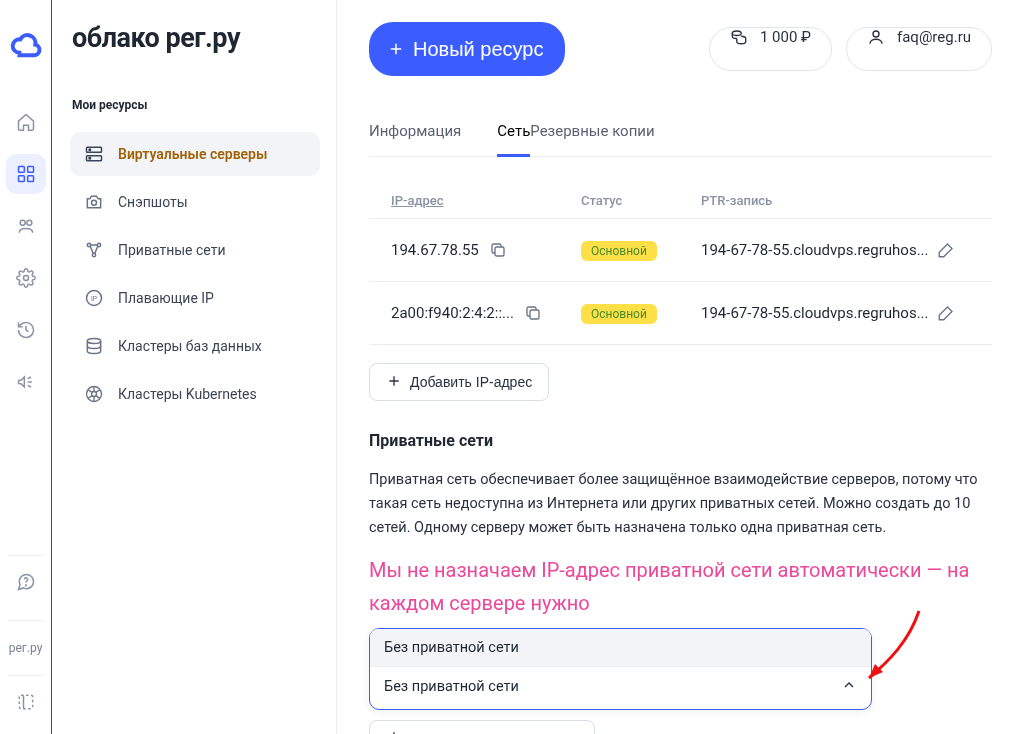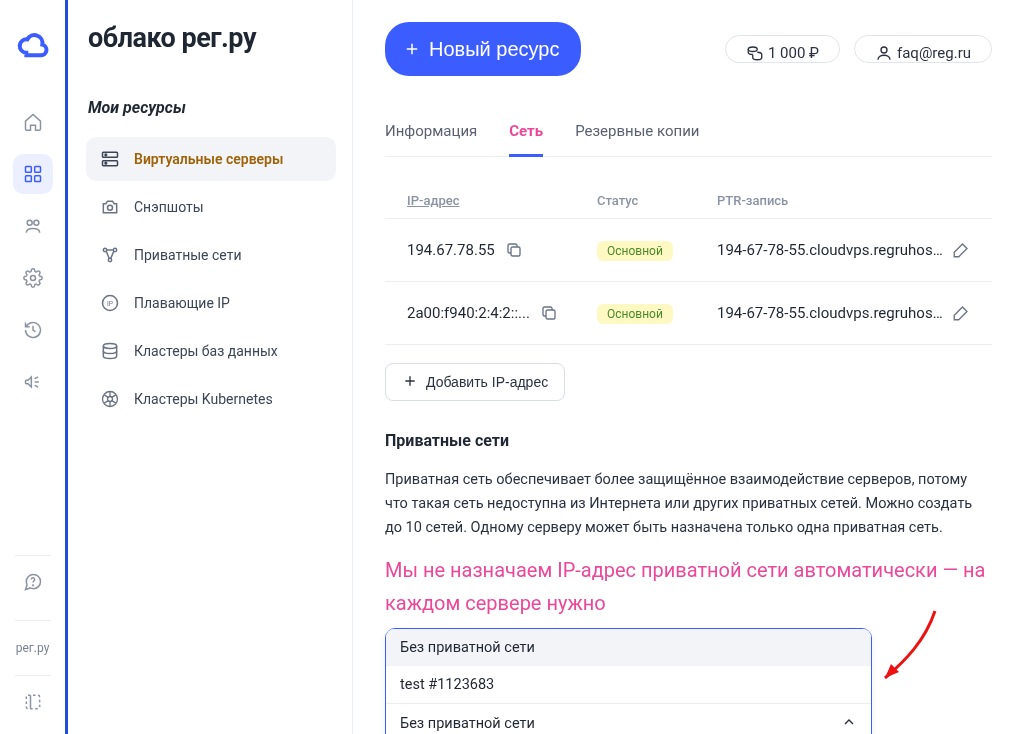--- a/index.html
+++ b/index.html
@@ -1,51 +1,51 @@
 <!DOCTYPE html>
 <html><head>
 <meta charset="utf-8">
 <style>
   * { box-sizing: border-box; margin: 0; padding: 0; }
   body { font-family: -apple-system, BlinkMacSystemFont, "Segoe UI", Roboto, Arial, sans-serif; width: 1020px; height: 734px; overflow: hidden; background: #fff; color: #1f2733; font-size: 14px; }
   .root { display: flex; height: 100%; }
   
-  .rail { width: 68px; border-right: 3px solid #1d4ed8; display: flex; flex-direction: column; align-items: center; padding-top: 30px; }
+  .rail { width: 52px; border-right: 1px solid #1d4ed8; display: flex; flex-direction: column; align-items: center; padding-top: 30px; }
   .rail .logo { width: 32px; height: 32px; margin-bottom: 40px; color: #3b5cff; }
   .rail .rail-icon { width: 40px; height: 40px; display: flex; align-items: center; justify-content: center; border-radius: 10px; color: #8a93a3; margin-bottom: 12px; cursor: pointer; }
   .rail .rail-icon.active { background: #ecefff; color: #3b5cff; }
   .rail .spacer { flex: 1; }
   .rail .brand { font-size: 12px; color: #7a8294; margin: 14px 0; }
   .rail .sep { width: 36px; height: 1px; background: #ebedf2; margin: 6px 0; }
   
   .sidebar { width: 285px; border-right: 1px solid #ebedf2; padding: 22px 16px 12px 18px; }
   .logo-text { font-size: 27px; font-weight: 700; letter-spacing: -0.5px; margin-bottom: 44px; padding-left: 2px;}
-  .sidebar h3 { font-size: 16px; font-weight: 700; margin: 0 0 20px 2px; font-style: italic;}
+  .sidebar h3 { font-size: 12px; font-weight: 700; margin: 0 0 20px 2px;}
   .side-item { display: flex; align-items: center; gap: 14px; padding: 12px 14px; border-radius: 10px; color: #3c4556; cursor: pointer; margin-bottom: 4px; }
   .side-item.active { background: #f3f4f8; font-weight: 600; color: #a16207; }
   .side-item .ic { width: 20px; height: 20px; color: #6a7386; display:flex; align-items:center; justify-content:center;}
   .side-item.active .ic { color: #3c4556; }
   
   .main { flex: 1; padding: 22px 28px 0 32px; overflow: hidden; position:relative; }
   .topbar { display: flex; align-items: center; gap: 14px; margin-bottom: 46px; }
   .btn-primary { background: #3b5cff; color: #fff; border: none; border-radius: 24px; height: 54px; padding: 0 22px 0 18px; font-size: 20px; font-weight: 500; display: inline-flex; align-items: center; gap: 8px; cursor: pointer; }
-  .pill { border: 1px solid #e1e4ec; background:#fff; border-radius: 24px; height: 28px; padding: 0 20px; display: inline-flex; align-items: flex-end; gap: 4px; color: #2a3140; font-size: 15px; cursor:pointer;}
+  .pill { border: 1px solid #e1e4ec; background:#fff; border-radius: 24px; height: 44px; padding: 0 20px; display: inline-flex; align-items: flex-start; gap: 12px; color: #2a3140; font-size: 15px; cursor:pointer;}
   .pill .ic, .btn-primary .ic { width:18px; height:18px; display:flex;}
   .topbar .grow { flex: 1; }
-  .tabs { display: flex; gap: 32px; border-bottom: 1px solid #ebedf2; margin-bottom: 26px;}
+  .tabs { display: flex; border-bottom: 1px solid #ebedf2; margin-bottom: 26px;}
   .tab { padding: 0 0 14px; color: #5a6272; cursor: pointer; font-size: 15px;}
-  .tab.active { color: #ec4899; border-bottom: 3px solid #3b5cff; margin-bottom: -1px; font-weight:700;}
+  .tab.active { color: #000000; border-bottom: 3px solid #3b5cff; margin-bottom: -1px; font-weight:400;margin-left:36px;}
   .thead { display:flex; padding: 10px 22px; border-bottom: 1px solid #ebedf2; color:#8a93a3; font-size:13px; font-weight: 500;}
   .col-ip { width: 190px; text-decoration: underline; }
   .col-status { width: 120px; }
   .col-ptr { flex:1; }
   .row { display:flex; align-items:center; padding: 22px 22px; border-bottom: 1px solid #ebedf2; font-size:15px;}
   .row .ip { width: 190px; display:flex; align-items:center; gap:10px;}
   .row .status { width: 120px; }
-  .badge { background: #fef9c3; color: #4b8a2a; font-size: 12px; padding: 3px 10px; border-radius: 6px;}
+  .badge { background: #fde047; color: #4b8a2a; font-size: 12px; padding: 3px 10px; border-radius: 6px;}
   .row .ptr { flex:1; display:flex; align-items:center; gap:8px; overflow:hidden;}
   .row .ptr span { white-space: nowrap; overflow: hidden; text-overflow: ellipsis; max-width: 230px; }
   .copy-ic, .edit-ic { width:18px; height:18px; color:#6a7386; cursor:pointer; flex-shrink:0;}
   .btn-outline { display:inline-flex; align-items:center; gap:8px; border:1px solid #d9dde6; background:#fff; border-radius:8px; height:38px; padding:0 16px; font-size:14px; color:#2a3140; cursor:pointer; }
   .section-title { font-size:16px; font-weight:700; margin: 30px 0 18px;}
   .desc { font-size:14.5px; line-height: 1.65; color:#2a3140; margin-bottom: 14px;}
   .desc2 { font-size:20px; line-height: 1.65; color:#ec4899; }
   
   .dd-wrap { position:relative; margin-top:-4px; }
   .dd-panel { position:absolute; left:0; right:120px; top:12px; border:1.5px solid #3b5cff; border-radius:10px; background:#fff; box-shadow: 0 2px 8px rgba(0,0,0,.06); z-index:5;}
@@ -277,21 +277,20 @@
       </button>
     </div>
 
     <div class="section-title">Приватные сети</div>
     <div class="desc">Приватная сеть обеспечивает более защищённое взаимодействие серверов, потому что такая сеть недоступна из Интернета или других приватных сетей. Можно создать до 10 сетей. Одному серверу может быть назначена только одна приватная сеть.</div>
     <div class="desc2">Мы не назначаем IP-адрес приватной сети автоматически — на каждом сервере нужно</div>
 
     <div class="dd-wrap">
       <div class="dd-panel">
         <div class="dd-opt sel">Без приватной сети</div>
-        <div class="dd-opt">test #1123683</div>
         <div class="dd-input">
           <span>Без приватной сети</span>
           <span><svg width="16" height="16" viewBox="0 0 24 24" fill="none" stroke="#2a3140" stroke-width="2">
                 <path d="M6 15l6-6 6 6"></path>
               </svg></span>
         </div>
       </div>
 
       <svg class="arrow" style="left:490px; top:-10px;" width="70" height="80" viewBox="0 0 70 80">
         <path d="M60 5 C 50 35, 30 55, 10 72" stroke="#e11" stroke-width="3" fill="none"></path>

